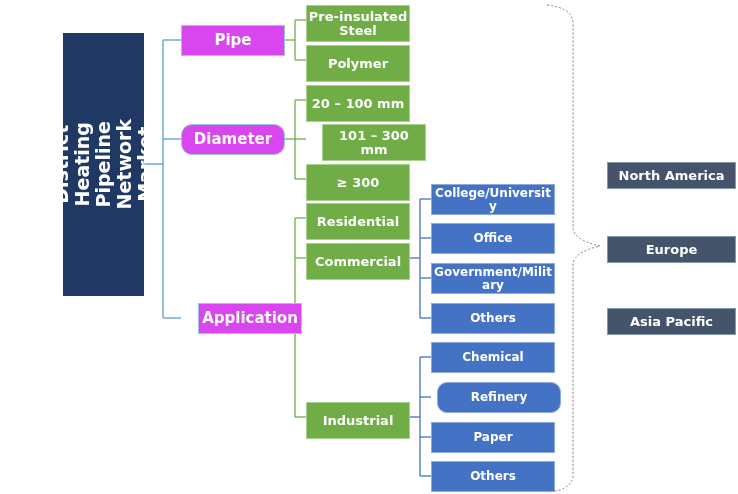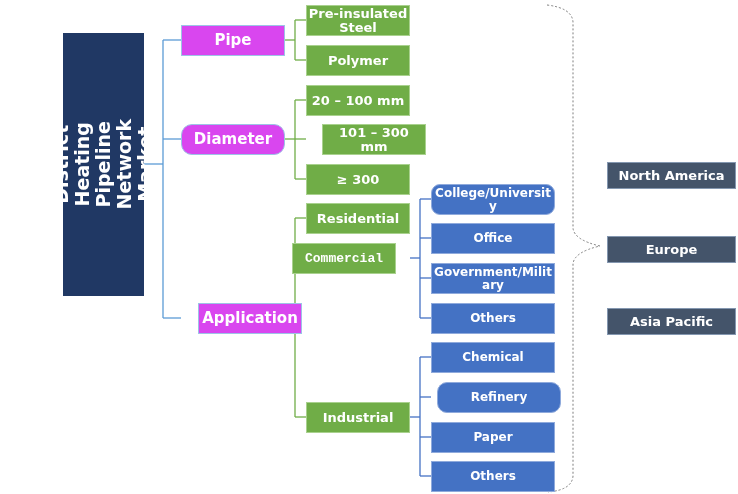--- a/index.html
+++ b/index.html
@@ -4,21 +4,21 @@
 <style>
   html, body { margin: 0; padding: 0; background: #ffffff; }
   body { width: 738px; height: 494px; position: relative; overflow: hidden;
          font-family: "DejaVu Sans", sans-serif; }
   .box { position: absolute; display: flex; align-items: center; justify-content: center;
          text-align: center; color: #ffffff; font-weight: bold; box-sizing: border-box;
          line-height: 1.05; }
   .root { background: #203864; left: 63px; top: 33px; width: 81px; height: 263px; }
   .root span { transform: rotate(-90deg); white-space: nowrap; font-size: 19px; line-height: 1.1; display: block; }
   .lvl1 { background: #d946ef; border: 1px solid #9dc3e6; font-size: 15px; width: 104px; height: 31px; }
-  .lvl2 { background: #70ad47; border: 1px solid #a9d18e; font-size: 13px; width: 104px; height: 31px; }
+  .lvl2 { background: #70ad47; border: 1px solid #a9d18e; font-size: 13px; width: 104px; height: 37px; }
   .lvl3 { background: #4472c4; border: 1px solid #8faadc; font-size: 12px; width: 124px; height: 31px; word-break: break-all; }
   .region { background: #44546a; border: 1px solid #8497b0; font-size: 13px; width: 129px; height: 27px; }
   svg.lines { position: absolute; left: 0; top: 0; }
 </style>
 </head>
 <body>
 
 <svg class="lines" width="738" height="494">
 
   <g stroke="#5b9bd5" stroke-width="1.3" fill="none">
@@ -92,28 +92,28 @@
   </div>
 <div class="box lvl2" style="left:306px;top:124px;padding:0 10px;margin-left:16px;">
     <span>101 – 300 mm</span>
   </div>
 <div class="box lvl2" style="left:306px;top:164px;">
     <span>≥ 300</span>
   </div>
 <div class="box lvl2" style="left:306px;top:203px;">
     <span>Residential</span>
   </div>
-<div class="box lvl2" style="left:292px;top:243px;font-family:Liberation Mono, monospace;">
+<div class="box lvl2" style="left:306px;top:243px;">
     <span>Commercial</span>
   </div>
 <div class="box lvl2" style="left:306px;top:402px;">
     <span>Industrial</span>
   </div>
 
-<div class="box lvl3" style="left:431px;top:184px;border-radius:9px;">
+<div class="box lvl3" style="left:431px;top:184px;">
     <span>College/University</span>
   </div>
 <div class="box lvl3" style="left:431px;top:223px;">
     <span>Office</span>
   </div>
 <div class="box lvl3" style="left:431px;top:263px;">
     <span>Government/Military</span>
   </div>
 <div class="box lvl3" style="left:431px;top:303px;">
     <span>Others</span>

